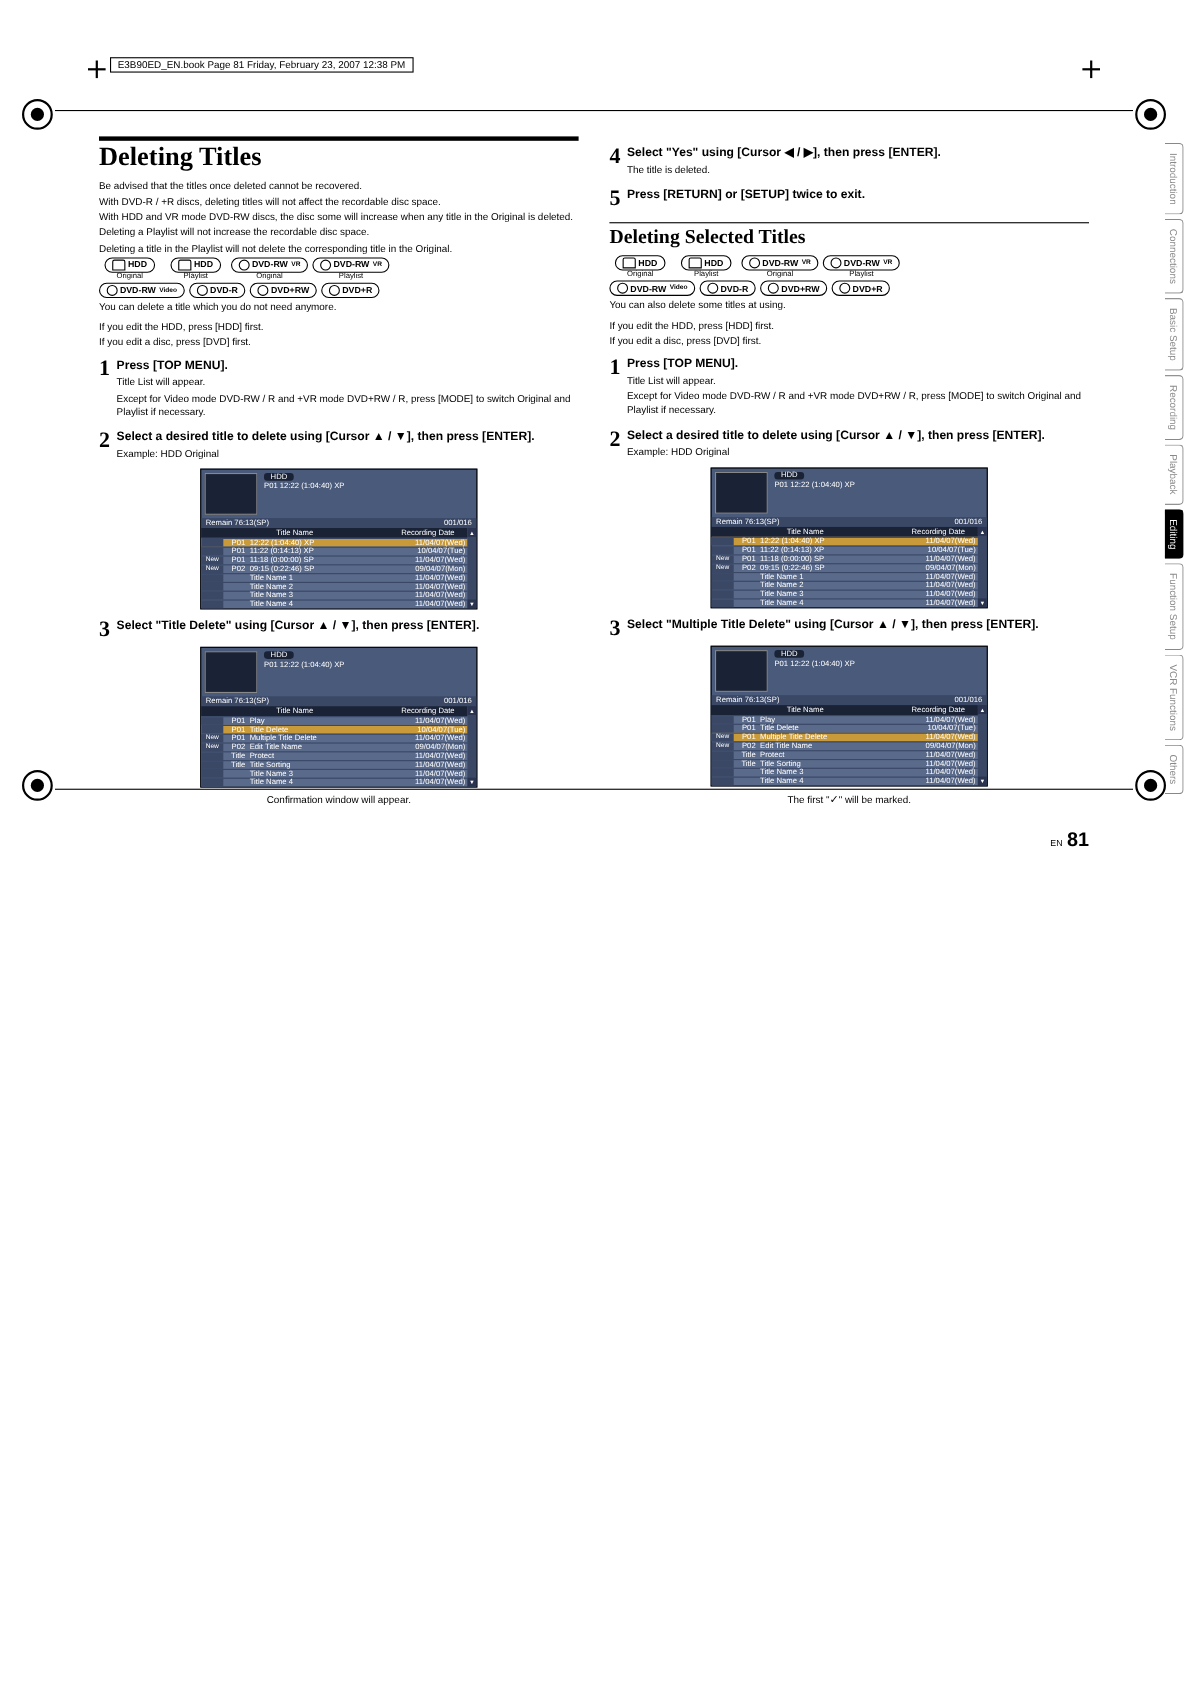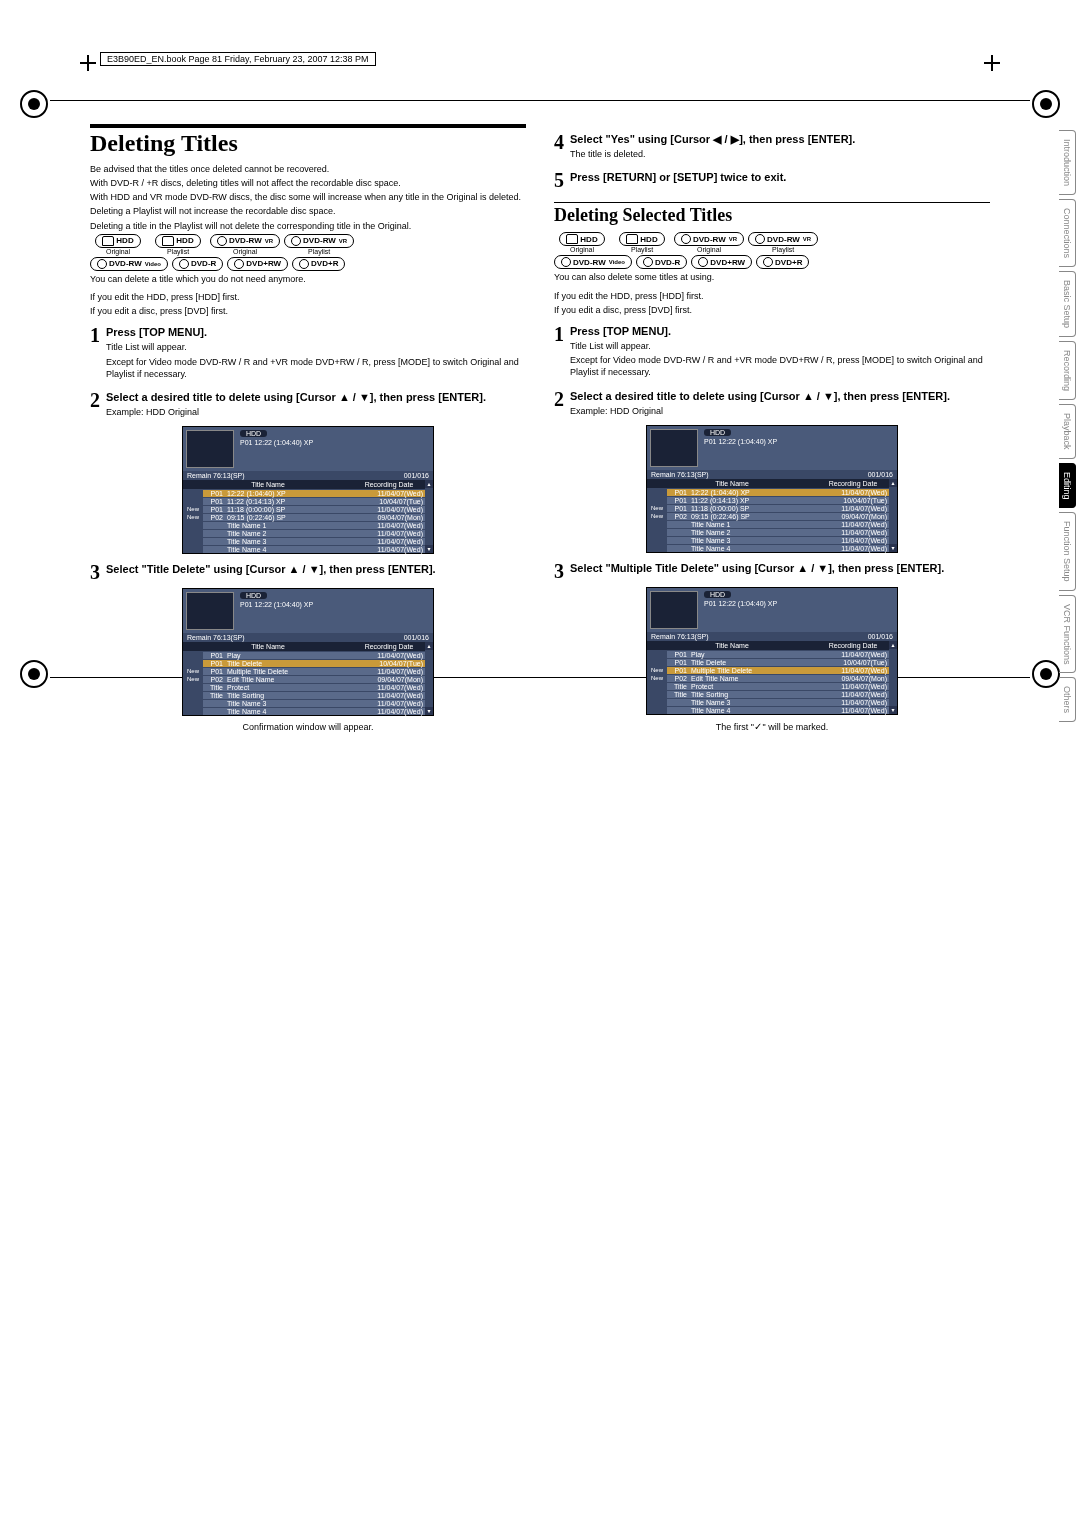--- a/index.html
+++ b/index.html
@@ -589,15 +589,18 @@
               <div class="osd-scroll">
                 <div class="osd-arrow">▴</div>
                 <div style="flex: 1 1 0%;"></div>
                 <div class="osd-arrow">▾</div>
               </div>
             </div>
           </div>
         </div>
     <p class="caption">The first "<span class="check-icon">✓</span>" will be marked.</p>
 
+    <div class="pagenum">
+      <span class="en">EN</span><span class="big">81</span>
+    </div>
   </div>
 </div>
 </div>
 
 </body></html>

